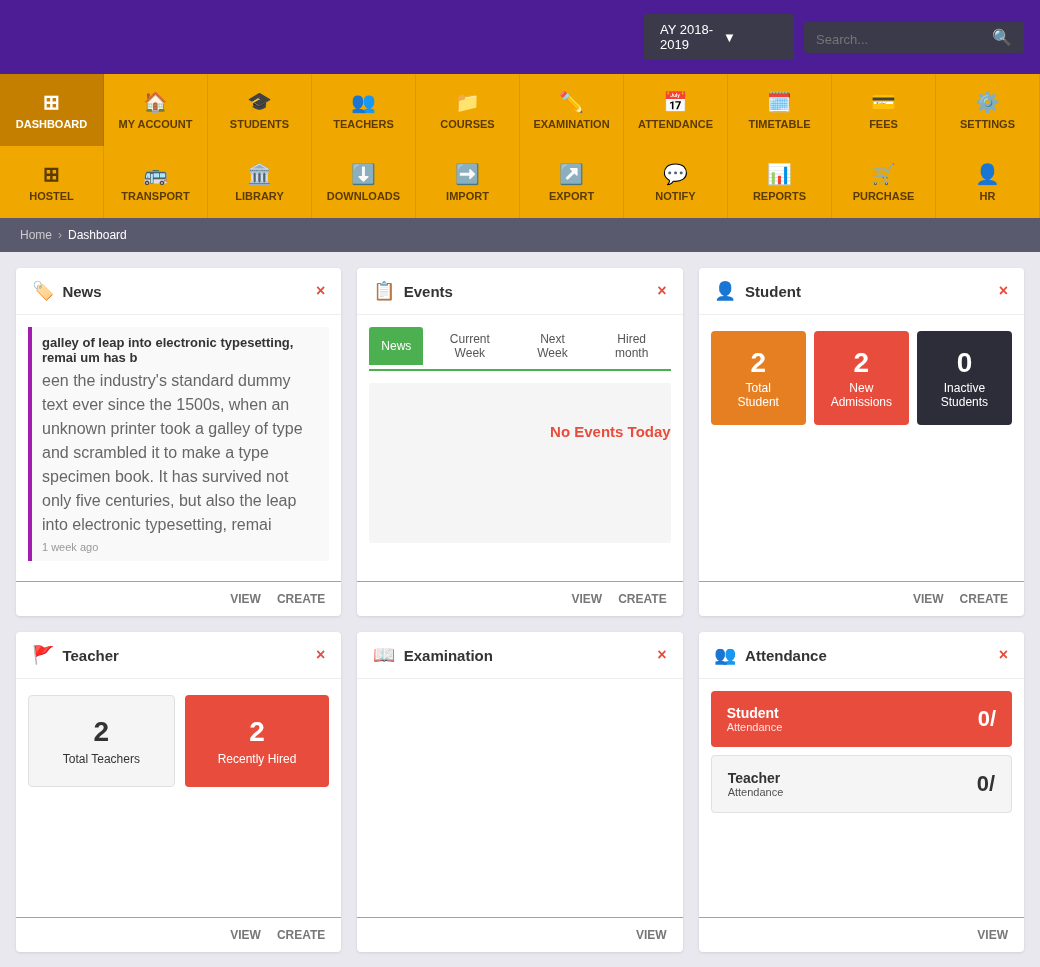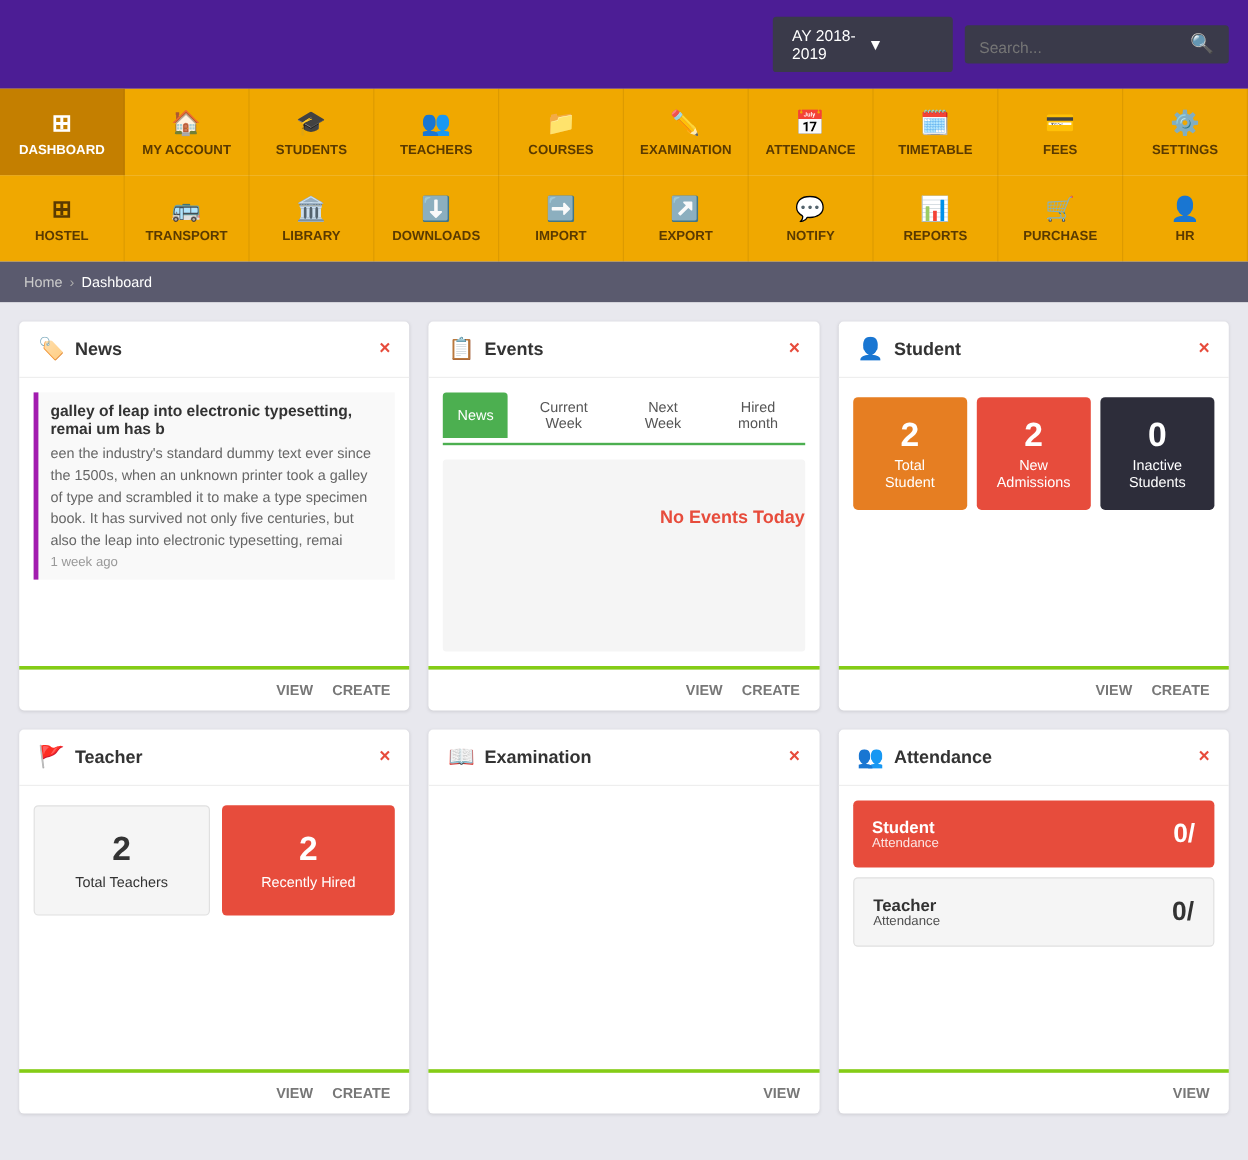--- a/index.html
+++ b/index.html
@@ -144,39 +144,39 @@
     .card-body {
       flex: 1;
       padding: 12px;
       overflow: hidden;
     }
     .card-footer {
       display: flex;
       justify-content: flex-end;
       gap: 16px;
       padding: 10px 16px;
-      border-top: 3px solid #84cc16;
+      border-top: 1px solid #84cc16;
     }
     .card-footer a {
       color: #777;
       text-decoration: none;
       font-size: 12px;
       font-weight: bold;
       cursor: pointer;
     }
 
     
     .news-item {
       border-left: 4px solid #a21caf;
       padding: 8px 10px;
       background: #f9f9f9;
       margin-bottom: 8px;
     }
     .news-title { font-weight: bold; font-size: 13px; color: #333; margin-bottom: 4px; }
-    .news-body { font-size: 12px; color: #666; line-height: 1.5; }
+    .news-body { font-size: 16px; color: #666; line-height: 1.5; }
     .news-time { font-size: 11px; color: #999; text-align: left; margin-top: 4px; }
 
     
     .events-tabs {
       display: flex;
       gap: 4px;
       margin-bottom: 12px;
       border-bottom: 2px solid #4caf50;
       padding-bottom: 4px;
     }

